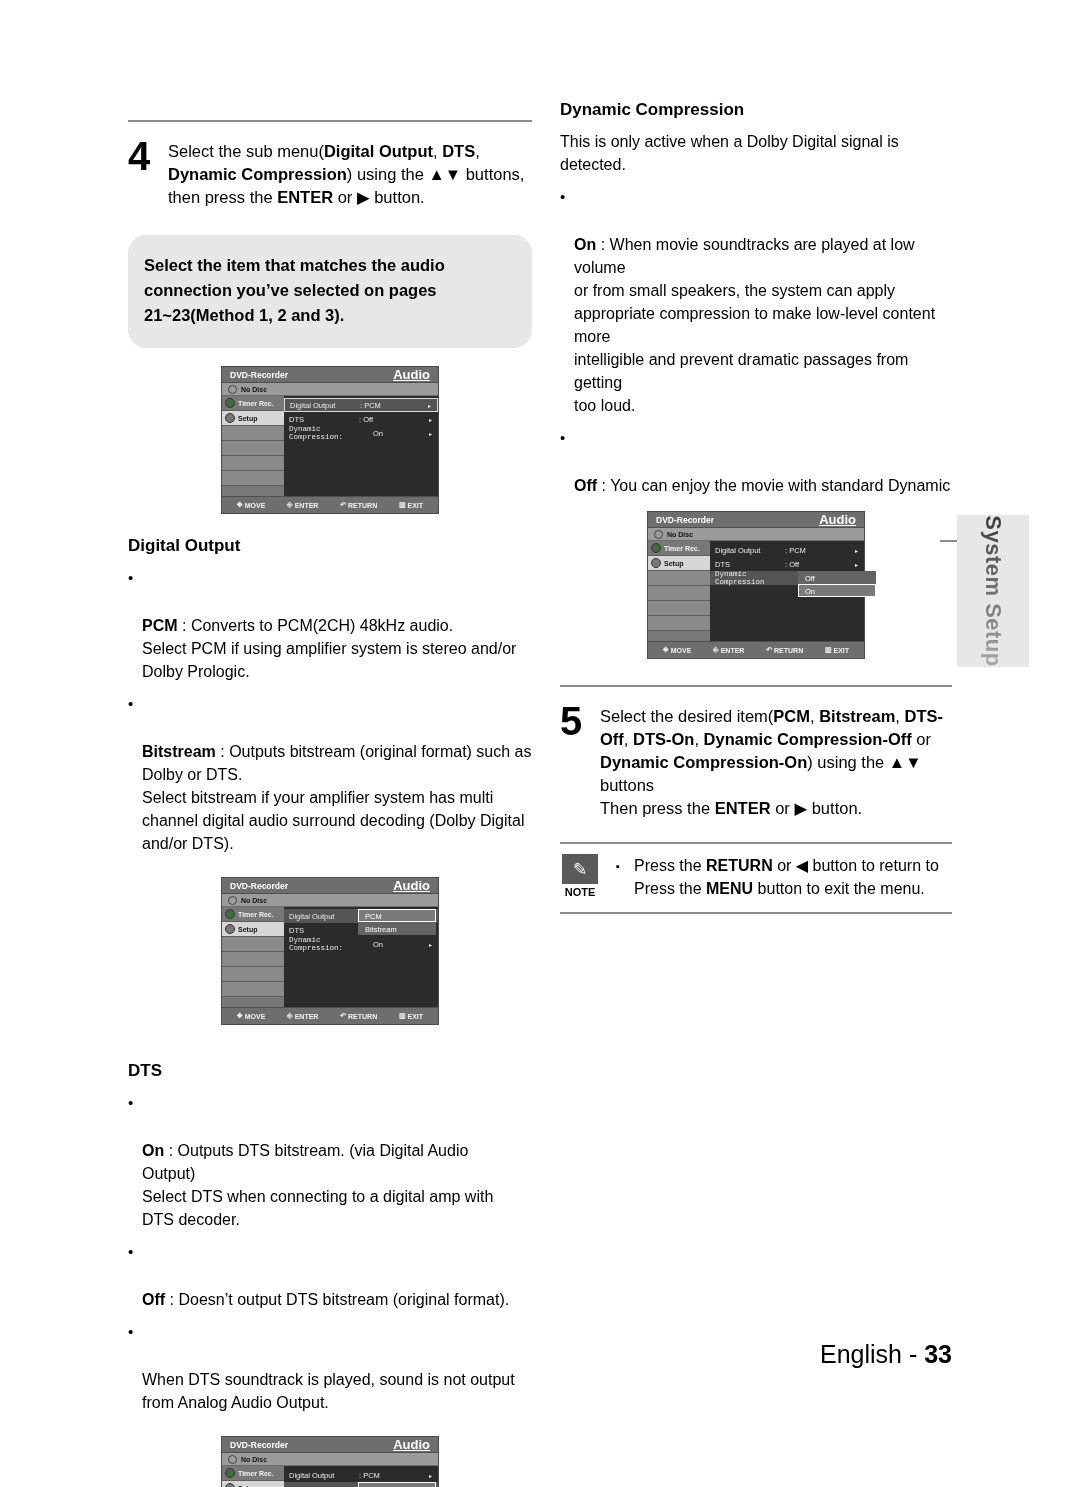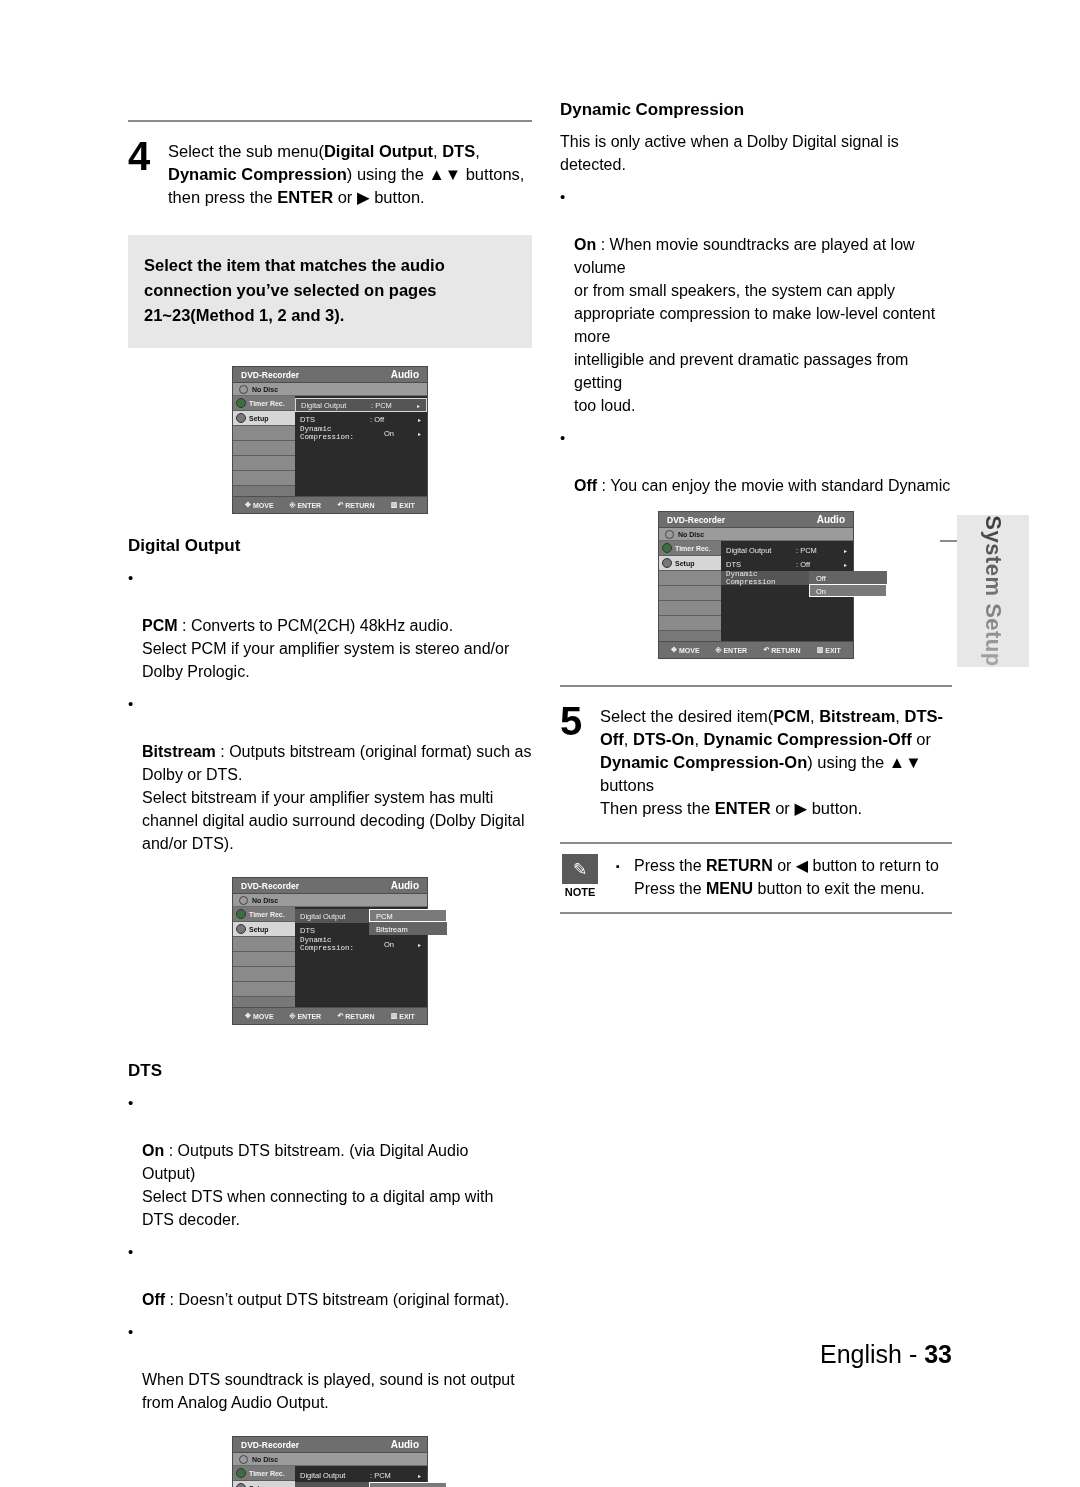--- a/index.html
+++ b/index.html
@@ -47,20 +47,21 @@
   .step-body b { font-weight: bold; }
 
   
   .callout {
     background: #e7e7e7;
     padding: 18px 16px 20px 16px;
     margin-top: 26px;
     font-weight: bold;
     font-size: 16.5px;
     line-height: 25px;
+    border-radius: 18px;
   }
 
   
   h3.sect {
     font-size: 17px;
     font-weight: bold;
     margin: 0 0 10px 0;
   }
   .bullets { font-size: 16px; line-height: 23px; }
   .bullet {
@@ -71,41 +72,41 @@
     flex: 0 0 14px;
     font-size: 15px;
     line-height: 23px;
   }
   .bullet .btext { flex: 1; margin-top: 48px; }
   .plain { font-size: 16px; line-height: 23px; margin-bottom: 9px; }
   b { font-weight: bold; }
 
   
   .osd {
-    width: 196px;
+    width: 218px;
     border: 1px solid #4a4a4a;
     background: #6e6e6e;
     font-size: 7.5px;
     color: #ffffff;
     margin: 8px auto;
     box-sizing: border-box;
     user-select: none;
   }
   .osd-title {
     height: 15px;
     background: #6e6e6e;
     display: flex;
     align-items: center;
     justify-content: space-between;
     padding: 0 8px;
     font-size: 8.5px;
     font-weight: bold;
     border-bottom: 1px solid #4e4e4e;
   }
-  .osd-title .right { font-size: 10px; font-weight: bold; }
+  .osd-title .right { font-size: 13px; font-weight: bold; text-decoration: underline; }
 
   .osd-statusbar {
     height: 12px;
     background: #9b9b9b;
     display: flex;
     align-items: center;
     padding: 0 4px;
     color: #111;
     font-weight: bold;
     font-size: 7px;
@@ -337,21 +338,21 @@
         </div>
     </div>
 
     <div style="margin-top:22px">
       <h3 class="sect">Digital Output</h3>
       <div class="bullets">
           <div class="bullet">
             <span class="dot">•</span>
             <div class="btext">
               <div><b>PCM</b><span> : Converts to PCM(2CH) 48kHz audio.</span></div>
-              <div><span>Select PCM if your amplifier system is stereo and/or</span></div>
+              <div><span>Select PCM if using amplifier system is stereo and/or</span></div>
               <div><span>Dolby Prologic.</span></div>
             </div>
           </div>
           <div class="bullet">
             <span class="dot">•</span>
             <div class="btext">
               <div><b>Bitstream</b><span> : Outputs bitstream (original format) such as</span></div>
               <div><span>Dolby or DTS.</span></div>
               <div><span>Select bitstream if your amplifier system has multi</span></div>
               <div><span>channel digital audio surround decoding (Dolby Digital</span></div>

